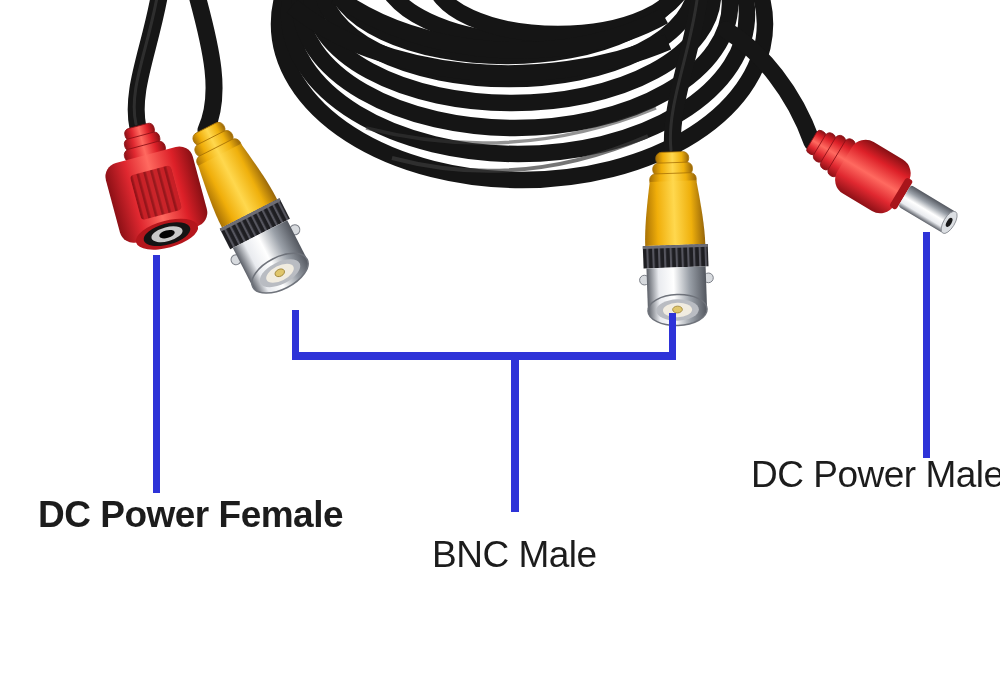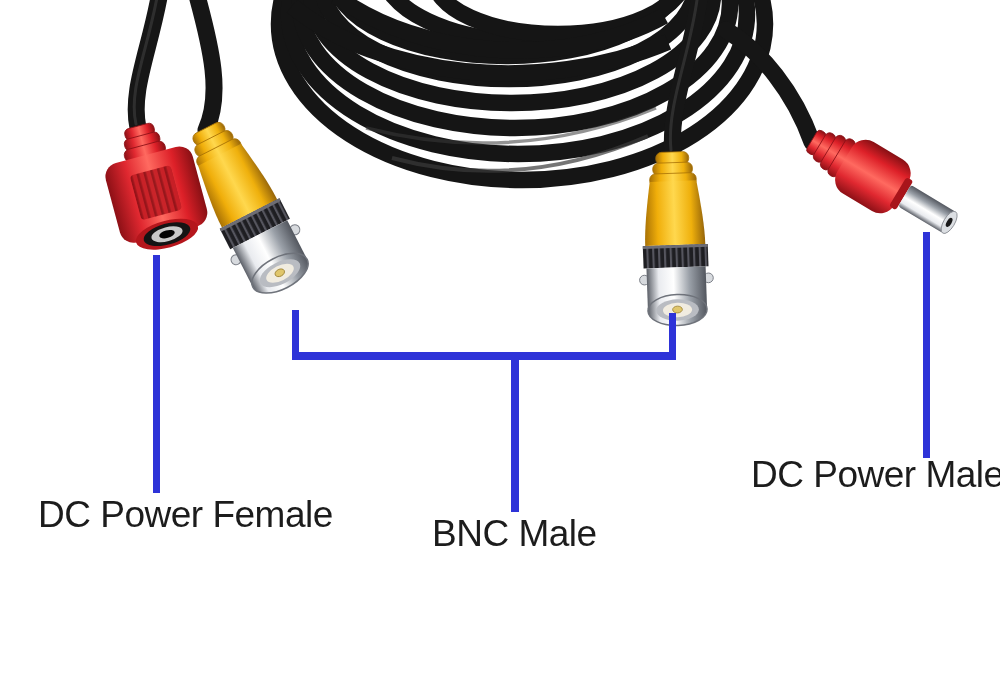--- a/index.html
+++ b/index.html
@@ -131,16 +131,16 @@
     <use href="#dcm" transform="translate(812,140) rotate(-59)"></use>
   </svg>
 
   <div class="ann" style="left:153px;top:255px;width:7px;height:238px;"></div>
   <div class="ann" style="left:292px;top:310px;width:7px;height:49px;"></div>
   <div class="ann" style="left:292px;top:352px;width:384px;height:8px;"></div>
   <div class="ann" style="left:669px;top:313px;width:7px;height:47px;"></div>
   <div class="ann" style="left:511px;top:358px;width:8px;height:154px;"></div>
   <div class="ann" style="left:923px;top:232px;width:7px;height:226px;"></div>
 
-  <span class="label" style="left:38px;top:496px;">DC Power Female</span>
-  <span class="label" style="left:432px;top:515px;">BNC Male</span>
+  <span class="label" style="left:38px;top:496px;font-weight:bold;">DC Power Female</span>
+  <span class="label" style="left:432px;top:536px;">BNC Male</span>
   <span class="label" style="left:751px;top:456px;">DC Power Male</span>
 </div>
 
 </body></html>

